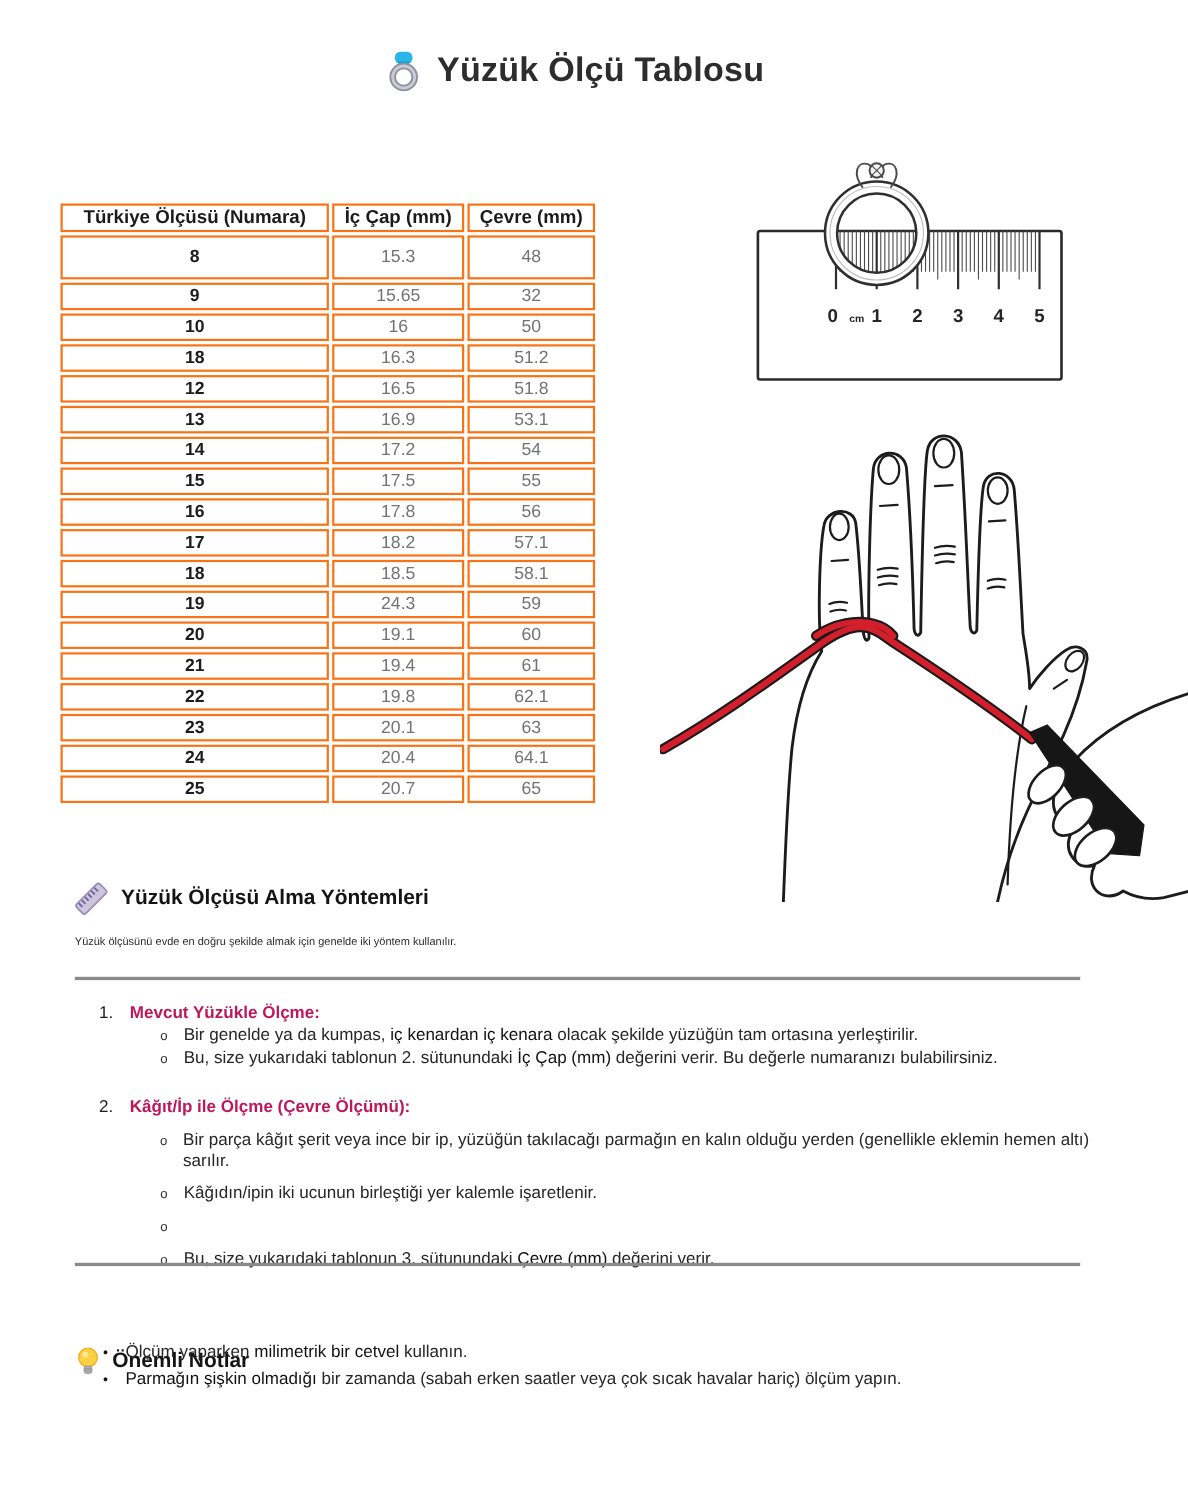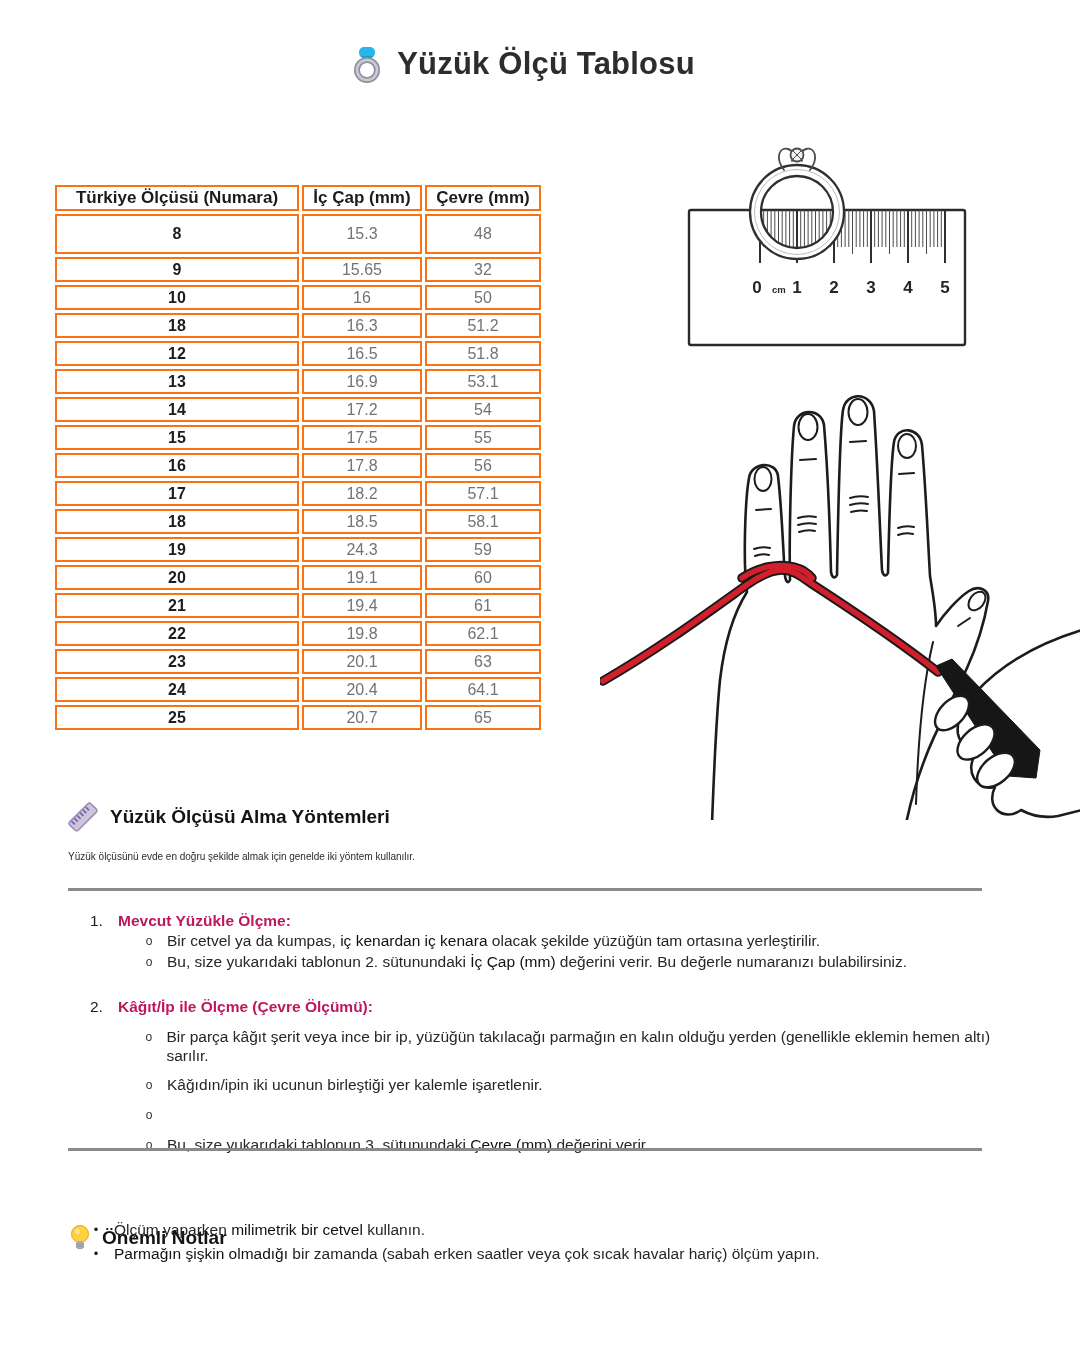--- a/index.html
+++ b/index.html
@@ -330,21 +330,21 @@
   <div class="divider div1"></div>
 
   <div class="methods">
     <div class="m-item">
       <div class="m-title">
         <span class="m-num">1.</span>
         <span class="t">Mevcut Yüzükle Ölçme:</span>
       </div>
       <div class="sub">
         <span class="mk">o</span>
-        <span><span>Bir cetvel ya da kumpas, </span><span class="b">iç kenardan iç kenara</span><span> olacak şekilde yüzüğün tam ortasına yerleştirilir.</span></span>
+        <span><span>Bir genelde ya da kumpas, </span><span class="b">iç kenardan iç kenara</span><span> olacak şekilde yüzüğün tam ortasına yerleştirilir.</span></span>
       </div>
       <div class="sub">
         <span class="mk">o</span>
         <span><span>Bu, size yukarıdaki tablonun 2. sütunundaki </span><span class="b">İç Çap (mm)</span><span> değerini verir. Bu değerle numaranızı bulabilirsiniz.</span></span>
       </div>
     </div>
     <div class="m-item">
       <div class="m-title">
         <span class="m-num">2.</span>
         <span class="t">Kâğıt/İp ile Ölçme (Çevre Ölçümü):</span>

